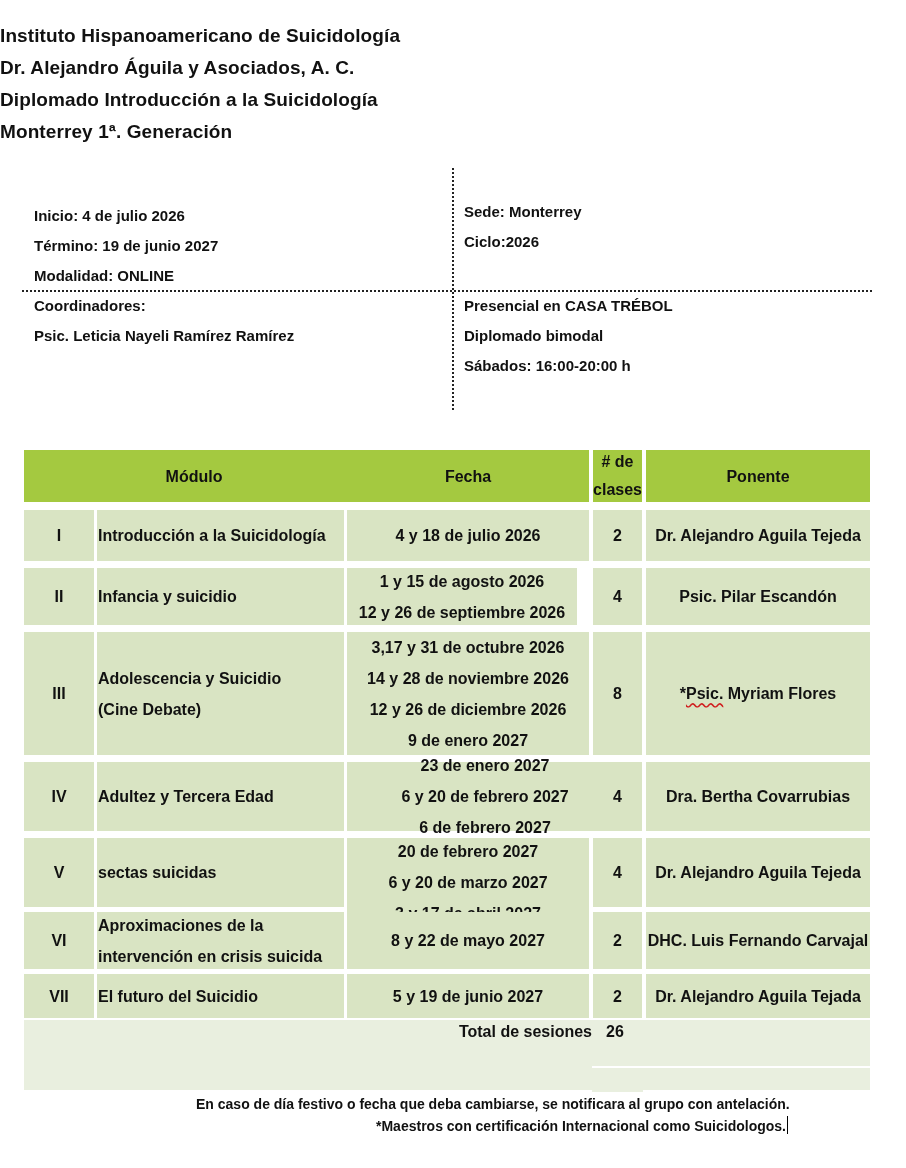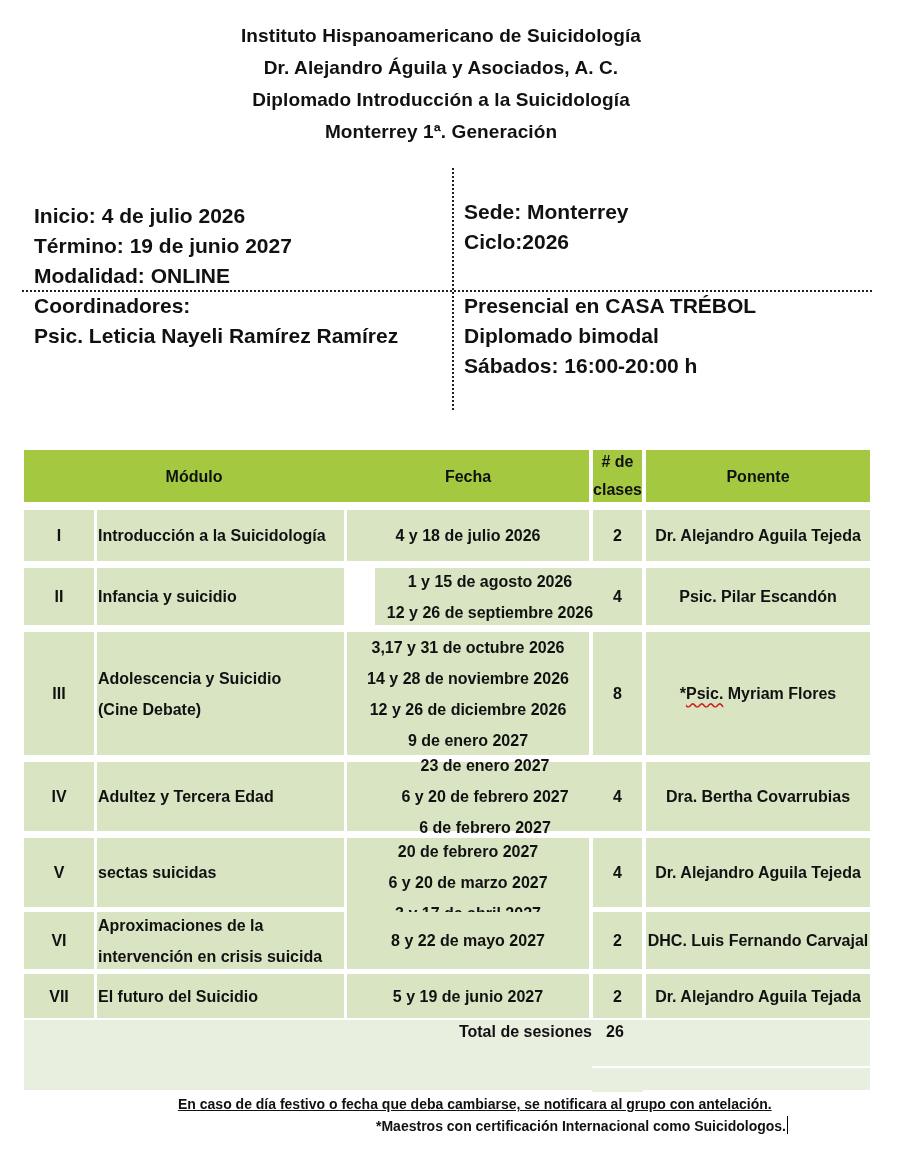--- a/index.html
+++ b/index.html
@@ -1,24 +1,24 @@
 <!DOCTYPE html>
 <html><head>
 <meta charset="utf-8">
 <style>
   html, body { margin: 0; padding: 0; background: #ffffff; }
   body {
     width: 906px; height: 1168px; position: relative; overflow: hidden;
     font-family: "Liberation Sans", "DejaVu Sans", sans-serif;
     font-weight: bold; color: #111111;
   }
-  .title-block { position: absolute; left: 0; top: 20px; width: 882px; text-align: center; }
+  .title-block { position: absolute; left: 0; top: 20px; width: 882px; text-align: left; }
   .title-line { font-size: 19px; line-height: 32px; letter-spacing: 0.1px; }
 
-  .info-text { position: absolute; font-size: 21px; line-height: 30px; white-space: nowrap; }
+  .info-text { position: absolute; font-size: 15px; line-height: 30px; white-space: nowrap; }
   .vdots { position: absolute; left: 452px; top: 168px; height: 242px; width: 0; border-left: 2px dotted #222; }
   .hdots { position: absolute; left: 22px; top: 290px; width: 850px; height: 0; border-top: 2px dotted #222; }
   .link-word { text-decoration: underline; text-decoration-style: dashed; text-decoration-color: #6b5fd6; text-underline-offset: 3px; }
   .spell { text-decoration: underline; text-decoration-style: wavy; text-decoration-color: #d02020; text-underline-offset: 3px; }
 
   .cell { position: absolute; box-sizing: border-box; display: flex; align-items: center; font-size: 16px; line-height: 23px; }
   .hdr { background: #a4c940; justify-content: center; text-align: center; }
   .row { background: #d9e4c3; }
   .c-num { justify-content: center; }
   .c-mod { justify-content: flex-start; padding-left: 1px; }
@@ -84,21 +84,21 @@
   <div class="cell row c-num" style="left:24px; top:510px; width:70px; height:51px;">I</div>
   <div class="cell row c-mod" style="left:97px; top:510px; width:247px; height:51px;">Introducción a la Suicidología</div>
   <div class="cell row c-date" style="left:347px; top:510px; width:242px; height:51px;">4 y 18 de julio 2026</div>
   <div class="cell row c-count" style="left:593px; top:510px; width:49px; height:51px;">2</div>
   <div class="cell row c-pon" style="left:646px; top:510px; width:224px; height:51px;">Dr. Alejandro Aguila Tejeda</div>
 </div>
 
 <div>
   <div class="cell row c-num" style="left:24px; top:568px; width:70px; height:57px;">II</div>
   <div class="cell row c-mod" style="left:97px; top:568px; width:247px; height:57px;">Infancia y suicidio</div>
-  <div class="cell row c-date multiline" style="left:347px; top:568px; width:230px; height:57px;margin-left:28px;">
+  <div class="cell row c-date multiline" style="left:347px; top:568px; width:230px; height:57px;">
     <span>1 y 15 de agosto 2026</span>
     <span>12 y 26 de septiembre 2026</span>
   </div>
   <div class="cell row c-count" style="left:593px; top:568px; width:49px; height:57px;">4</div>
   <div class="cell row c-pon" style="left:646px; top:568px; width:224px; height:57px;">Psic. Pilar Escandón</div>
 </div>
 
 <div>
   <div class="cell row c-num" style="left:24px; top:632px; width:70px; height:123px;">III</div>
   <div class="cell row c-mod multiline" style="left:97px; top:632px; width:247px; height:123px; align-items:flex-start;">
@@ -163,14 +163,14 @@
   <div class="cell row c-count" style="left:593px; top:974px; width:49px; height:44px;">2</div>
   <div class="cell row c-pon" style="left:646px; top:974px; width:224px; height:44px;">Dr. Alejandro Aguila Tejada</div>
 </div>
 
 <div class="total-area"></div>
 <div class="total-sep"></div>
 <div class="total-ext"></div>
 <div class="total-label">Total de sesiones</div>
 <div class="total-value">26</div>
 
-<div class="footnote" style="left:178px; top:1093px;text-decoration:underline;">En caso de día festivo o fecha que deba cambiarse, se notificara al grupo con antelación.</div>
+<div class="footnote" style="left:196px; top:1093px;">En caso de día festivo o fecha que deba cambiarse, se notificara al grupo con antelación.</div>
 <div class="footnote" style="left:376px; top:1115px;"><span>*Maestros con certificación Internacional como Suicidologos.</span><span class="caret"></span></div>
 
 </body></html>

